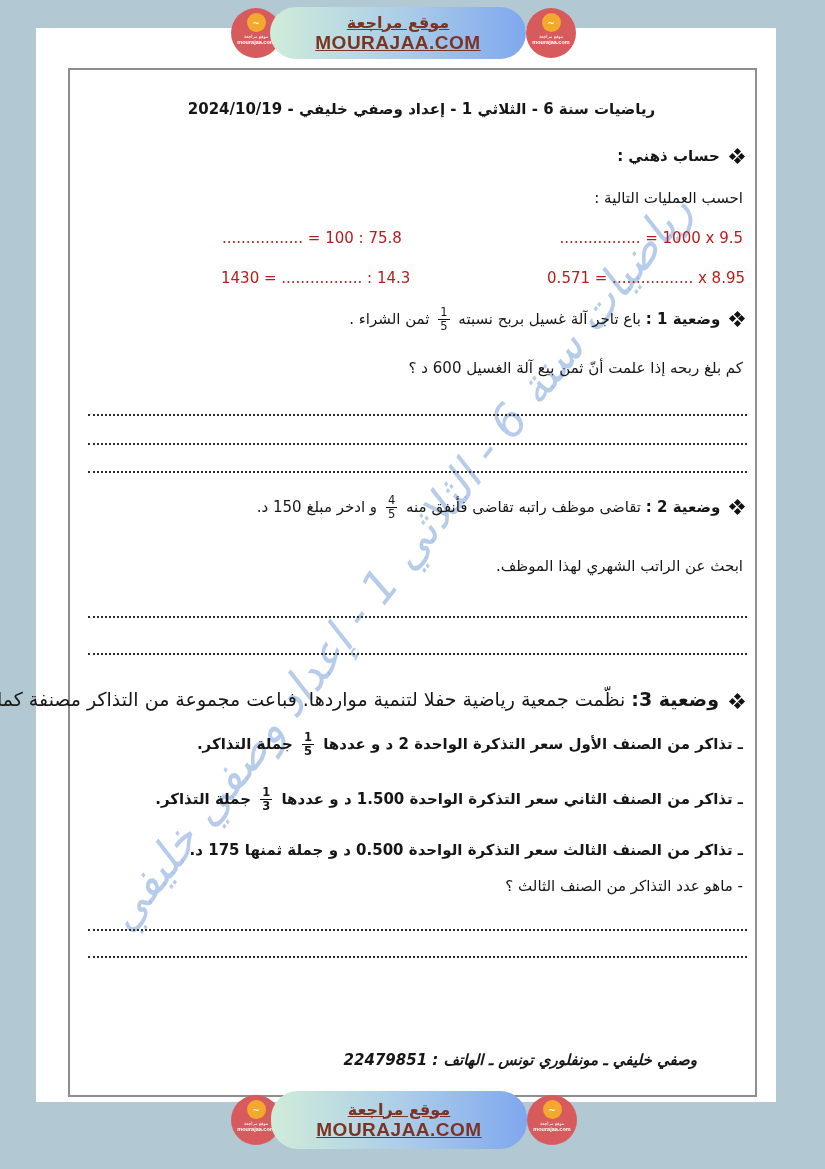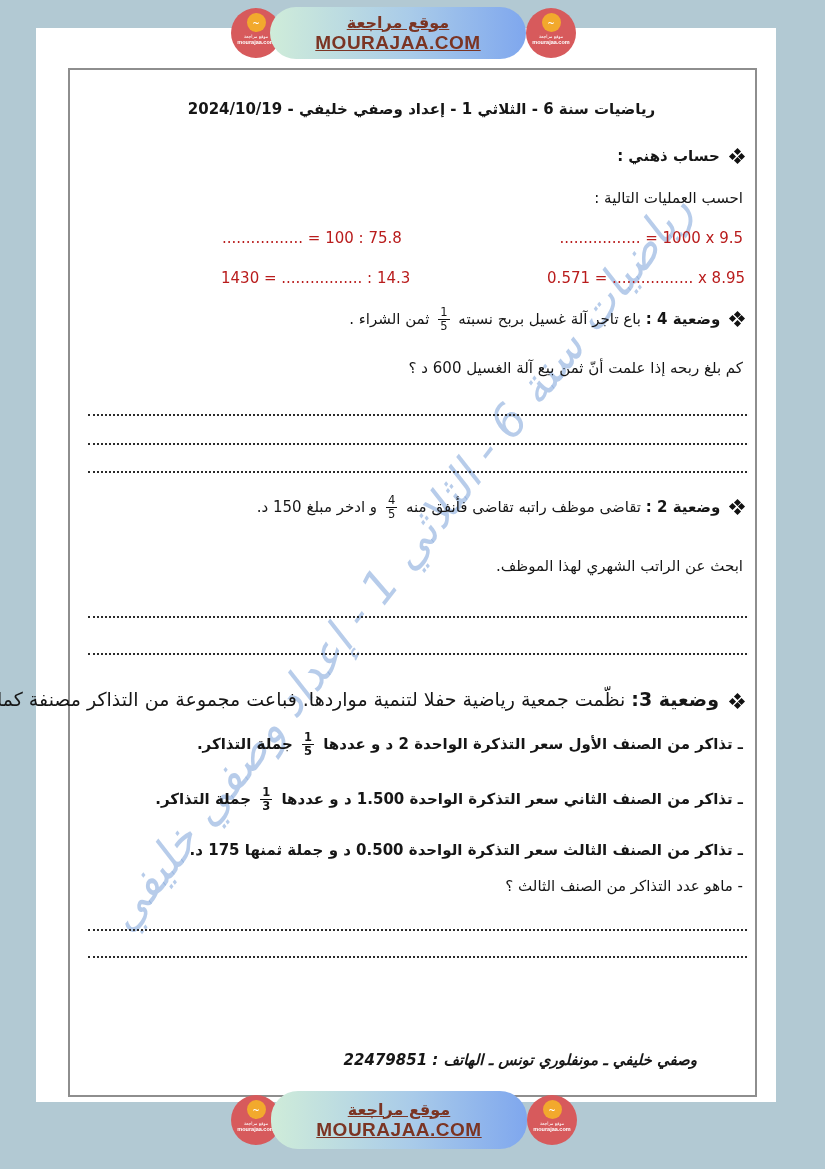--- a/index.html
+++ b/index.html
@@ -71,21 +71,21 @@
   </div>
   <div class="line" style="top:189px;">احسب العمليات التالية :</div>
 
   <div class="eq" style="top:229px;left:222px;">................. =  100  : 75.8</div>
   <div class="eq" style="top:229px;right:82px;">.................  =  1000  x  9.5</div>
   <div class="eq" style="top:269px;left:193px;margin-left:28px;">1430 = ................. : 14.3</div>
   <div class="eq" style="top:269px;right:80px;">0.571 = ................. x  8.95</div>
 
   <div class="line" style="top:306px;">
     <span class="bullet"><i></i></span>
-    <span class="b">وضعية 4 :</span>
+    <span class="b">وضعية 1 :</span>
     <span>باع تاجر آلة غسيل بربح نسبته</span>
     <span class="frac">
         <span class="num">1</span>
         <span>5</span>
       </span>
     <span>ثمن الشراء .</span>
   </div>
   <div class="line" style="top:359px;">كم بلغ ربحه إذا علمت أنّ  ثمن بيع آلة الغسيل 600 د ؟</div>
   <div class="dots" style="top:414px;"></div>
   <div class="dots" style="top:443px;"></div>

